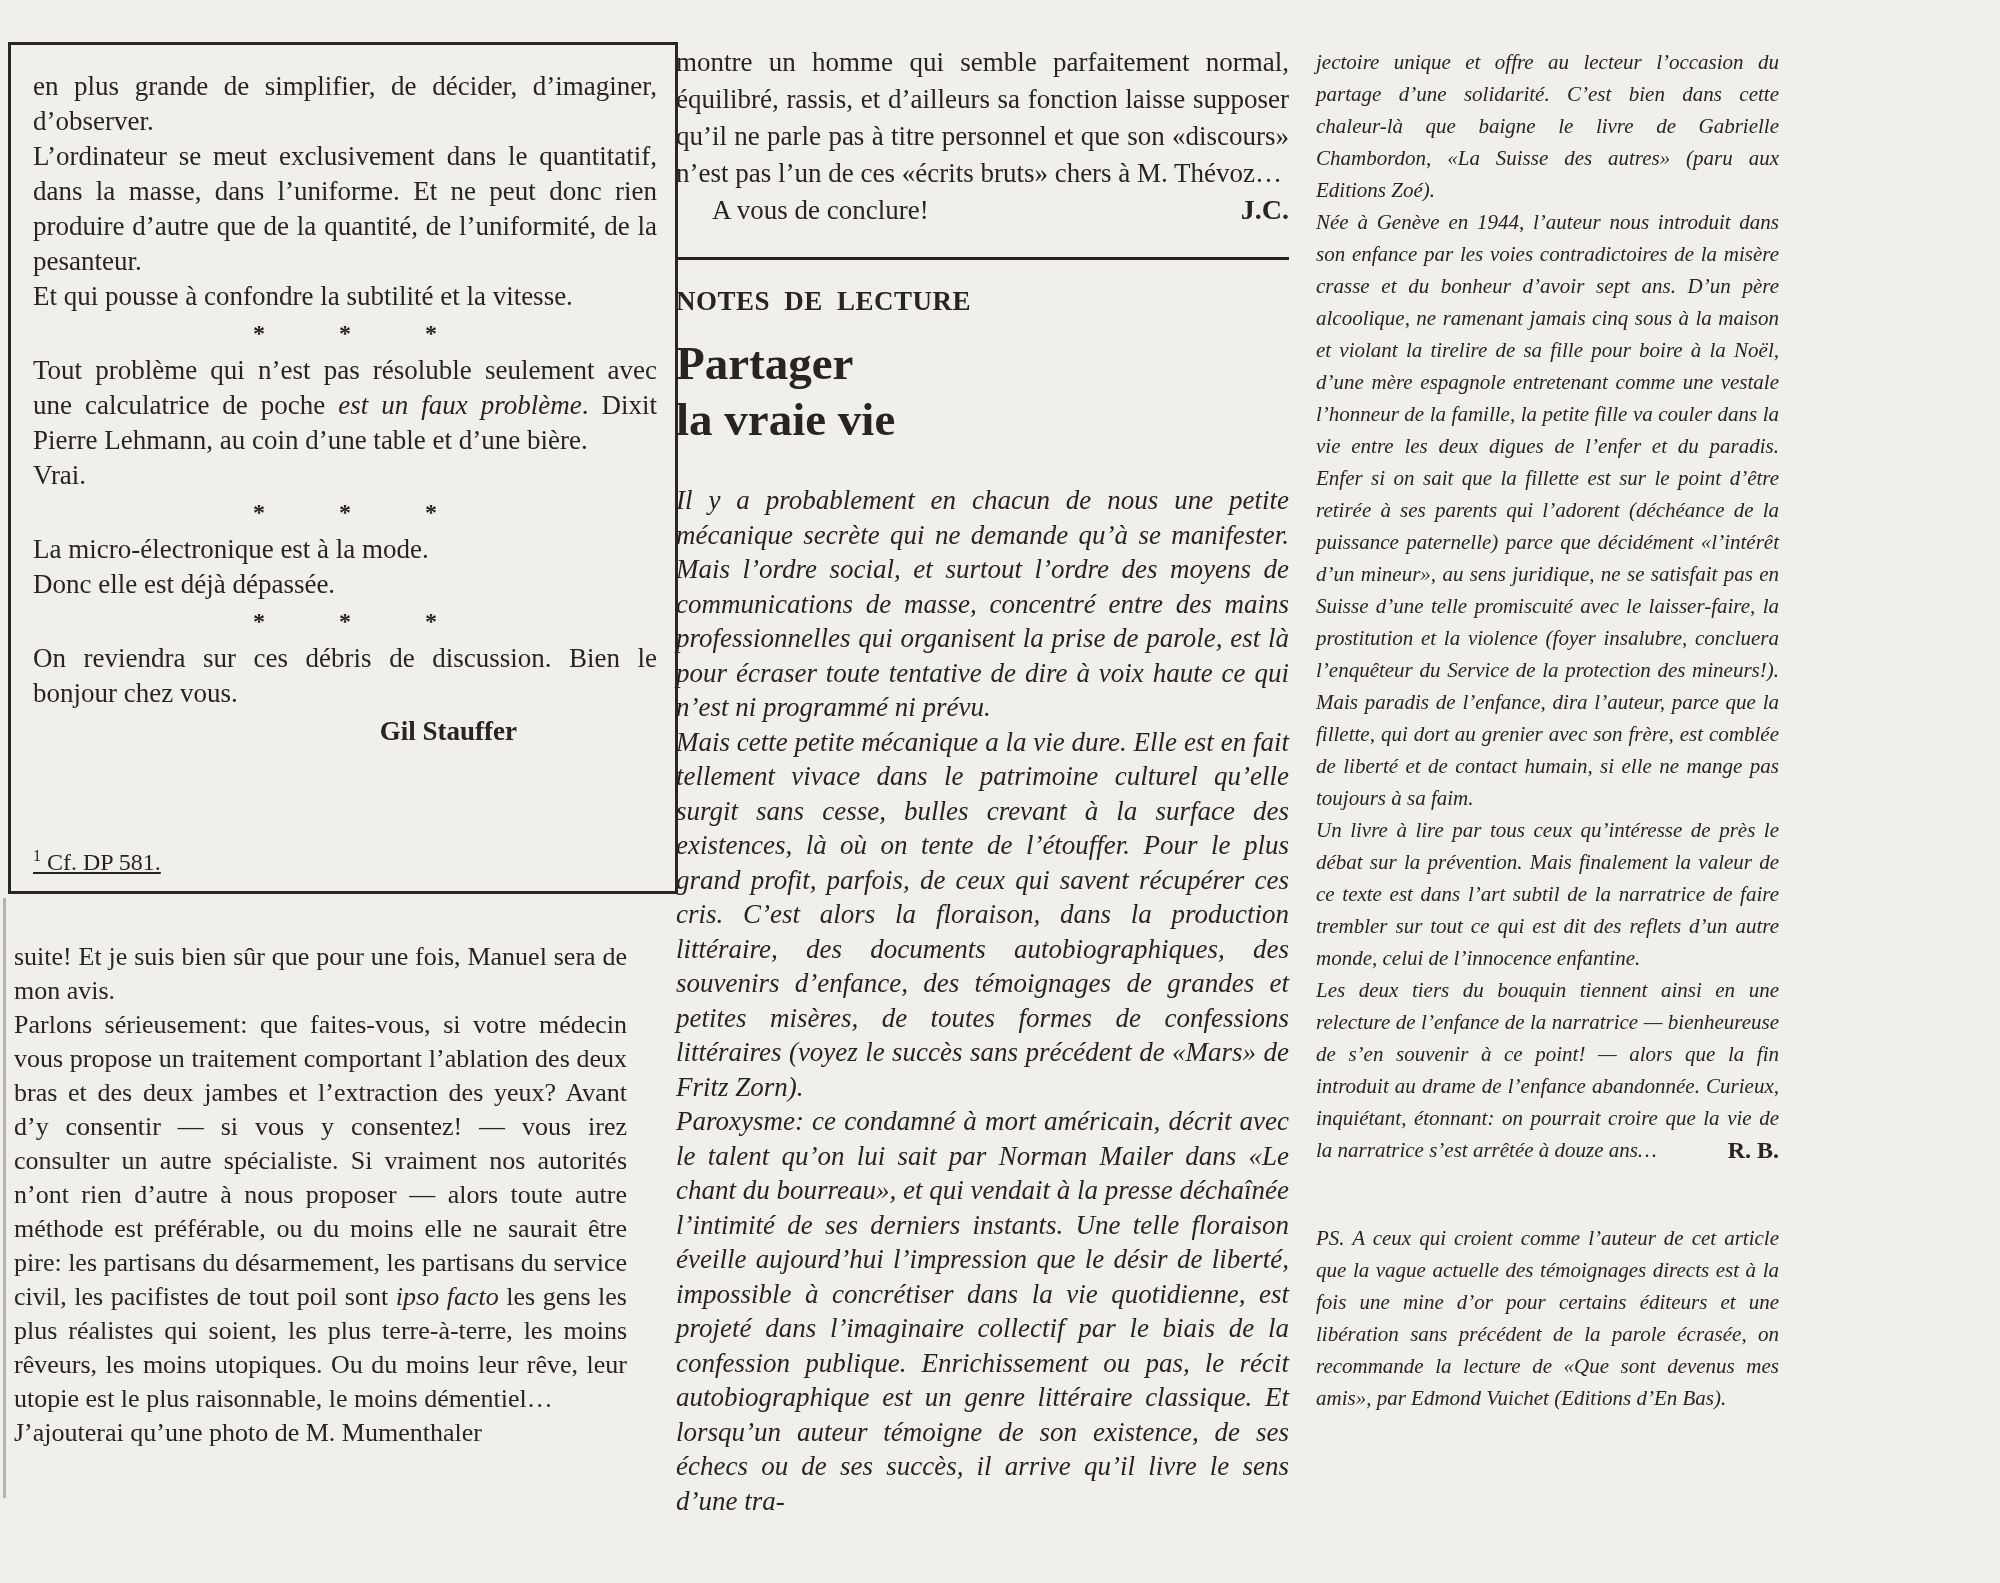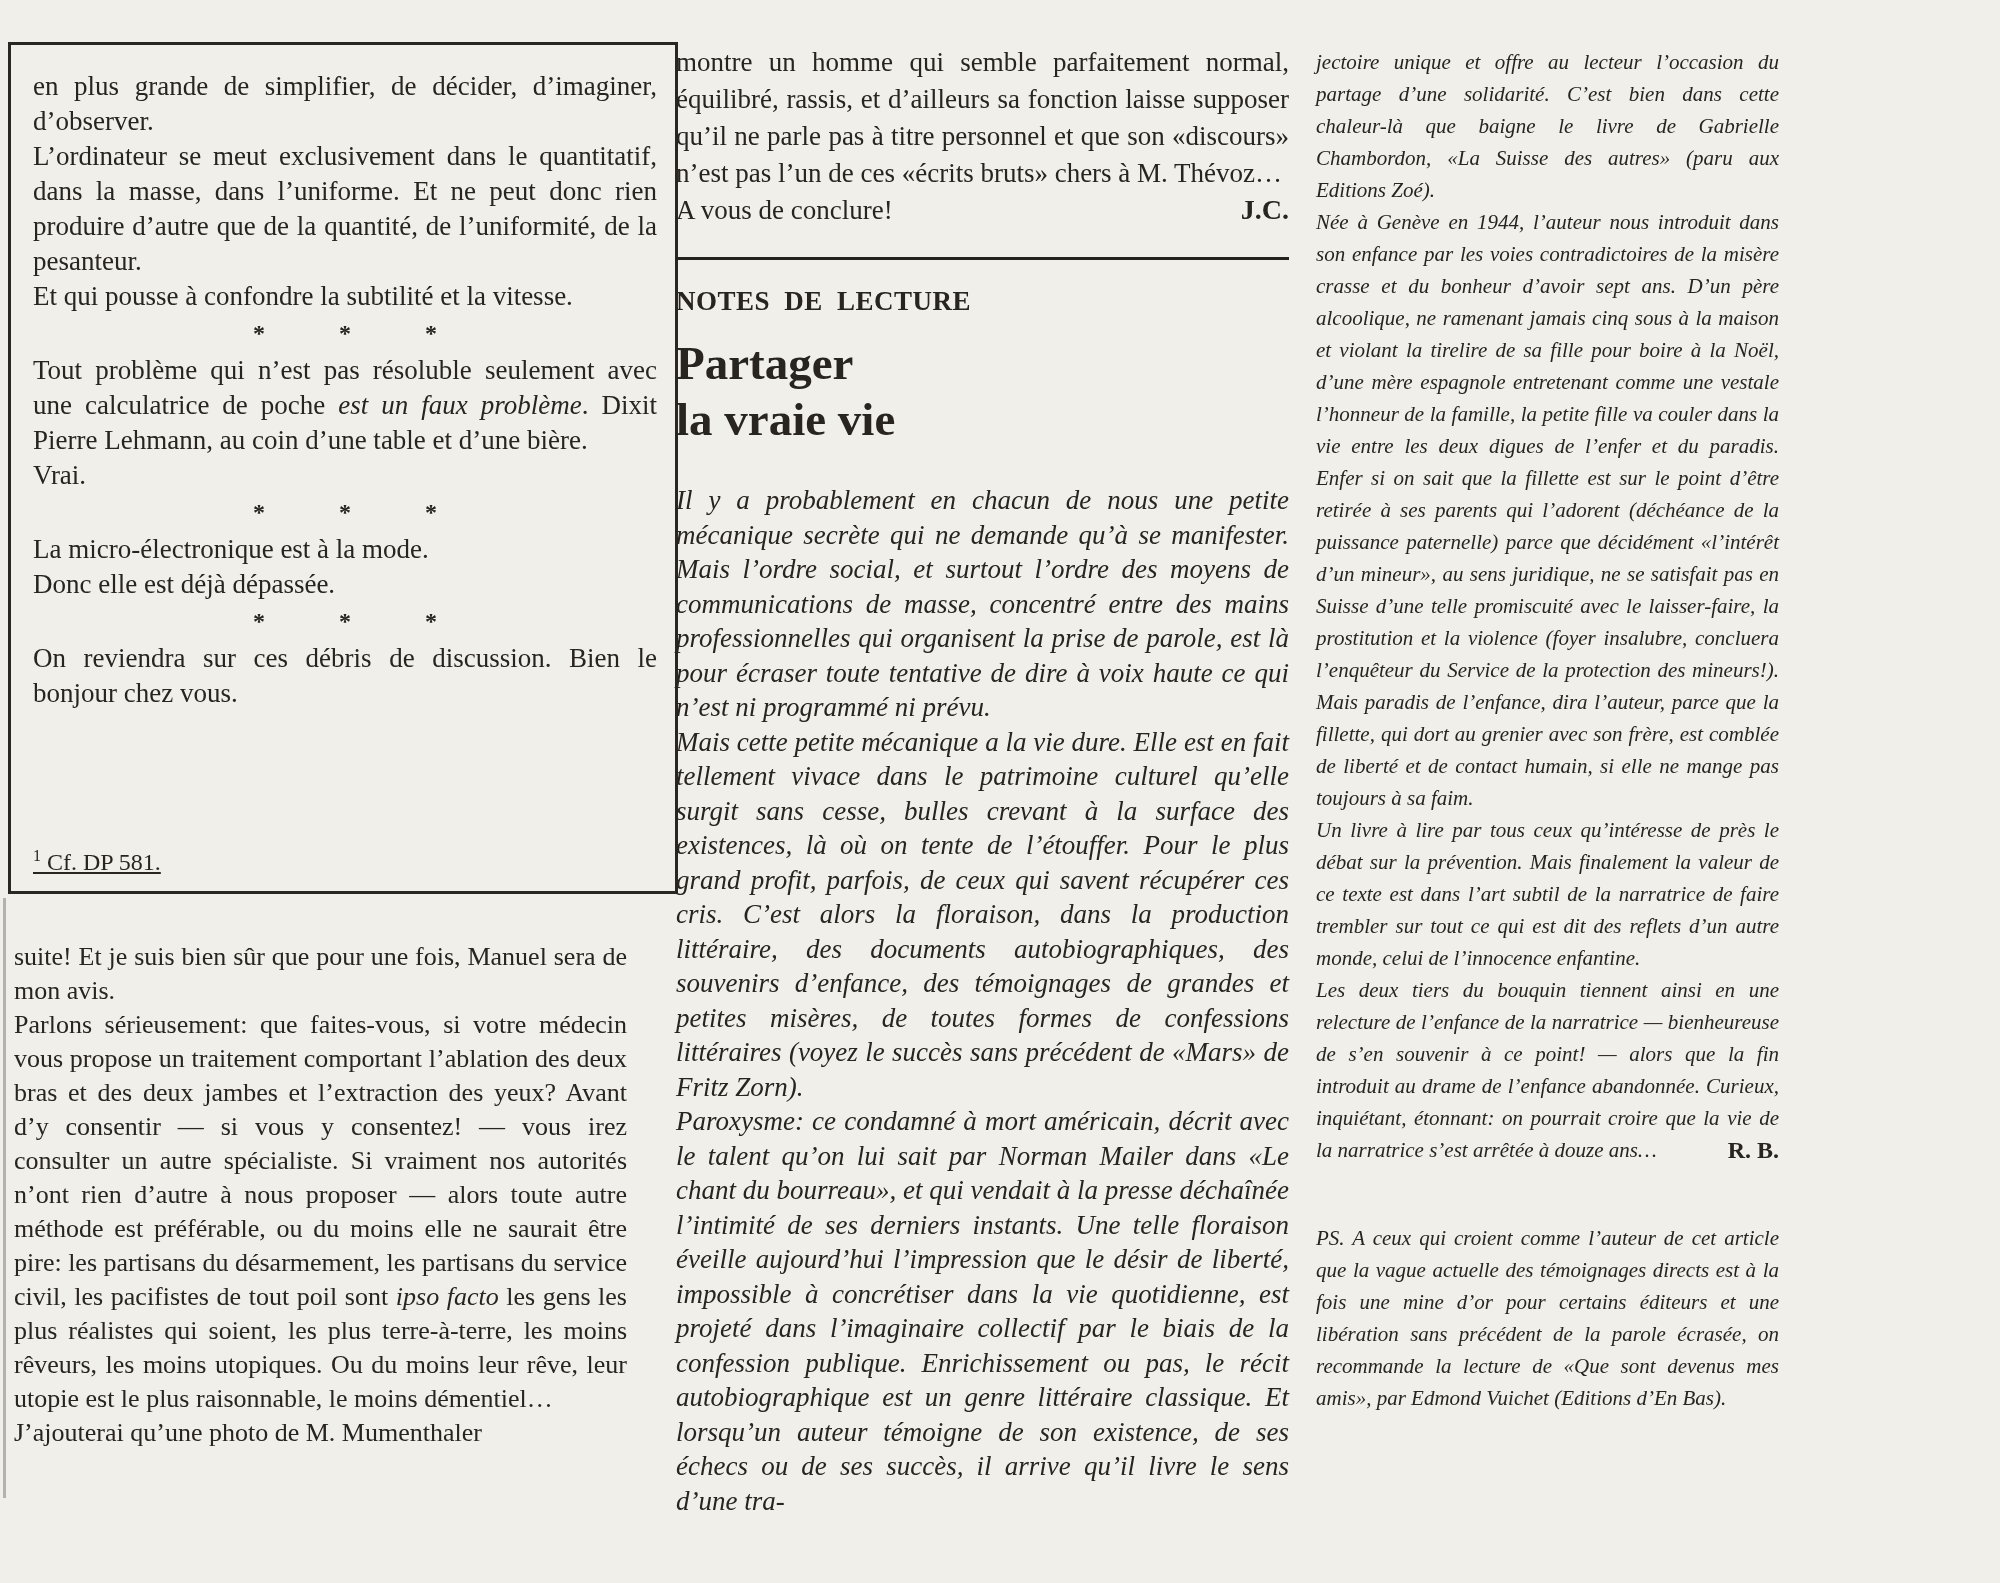--- a/index.html
+++ b/index.html
@@ -44,21 +44,21 @@
     position:absolute; left:14px; top:940px; width:613px;
   }
   .left-below p {
     font-size:26px; line-height:34px; text-align:justify;
   }
 
   
   .middle-col { position:absolute; left:676px; top:44px; width:613px; }
   .middle-col .ending p { font-size:27px; line-height:37px; text-align:justify; }
   .closing-row { display:flex; justify-content:space-between; align-items:baseline; }
-  .closing-row .closing { font-size:27px; line-height:37px; }
+  .closing-row .closing { font-size:27px; line-height:37px;margin-left:36px; }
   .closing-row .sig { font-weight:bold; font-size:28px; }
   .section-rule { height:3px; background:#26231f; border:0; margin:28px 0 26px 0; }
   .kicker {
     font-weight:bold; font-size:27px; letter-spacing:0.5px; word-spacing:7px;
     margin-bottom:18px;
   }
   .article-title {
     font-weight:bold; font-size:47px; line-height:56px;
     margin:0 0 36px 0;
   }
@@ -92,20 +92,21 @@
   <p>L’ordinateur se meut exclusivement dans le quantitatif, dans la masse, dans l’uniforme. Et ne peut donc rien produire d’autre que de la quantité, de l’uniformité, de la pesanteur.</p>
   <p>Et qui pousse à confondre la subtilité et la vitesse.</p>
   <div class="stars">* * *</div>
   <p><span>Tout problème qui n’est pas résoluble seulement avec une calculatrice de poche </span><em>est un faux problème</em><span>. Dixit Pierre Lehmann, au coin d’une table et d’une bière.</span></p>
   <p>Vrai.</p>
   <div class="stars">* * *</div>
   <p>La micro-électronique est à la mode.</p>
   <p>Donc elle est déjà dépassée.</p>
   <div class="stars">* * *</div>
   <p>On reviendra sur ces débris de discussion. Bien le bonjour chez vous.</p>
+  <div class="box-signature">Gil Stauffer</div>
   <div class="footnote"><sup>1</sup> <span>Cf. DP 581.</span></div>
 </div>
 
 <div class="scan-edge"></div>
 
 <div class="left-below">
   <p>suite! Et je suis bien sûr que pour une fois, Manuel sera de mon avis.</p>
   <p><span>Parlons sérieusement: que faites-vous, si votre médecin vous propose un traitement comportant l’ablation des deux bras et des deux jambes et l’extraction des yeux? Avant d’y consentir — si vous y consentez! — vous irez consulter un autre spécialiste. Si vraiment nos autorités n’ont rien d’autre à nous proposer — alors toute autre méthode est préférable, ou du moins elle ne saurait être pire: les partisans du désarmement, les partisans du service civil, les pacifistes de tout poil sont </span><em>ipso facto</em><span> les gens les plus réalistes qui soient, les plus terre-à-terre, les moins rêveurs, les moins utopiques. Ou du moins leur rêve, leur utopie est le plus raisonnable, le moins démentiel…</span></p>
   <p>J’ajouterai qu’une photo de M. Mumenthaler</p>
 </div>

